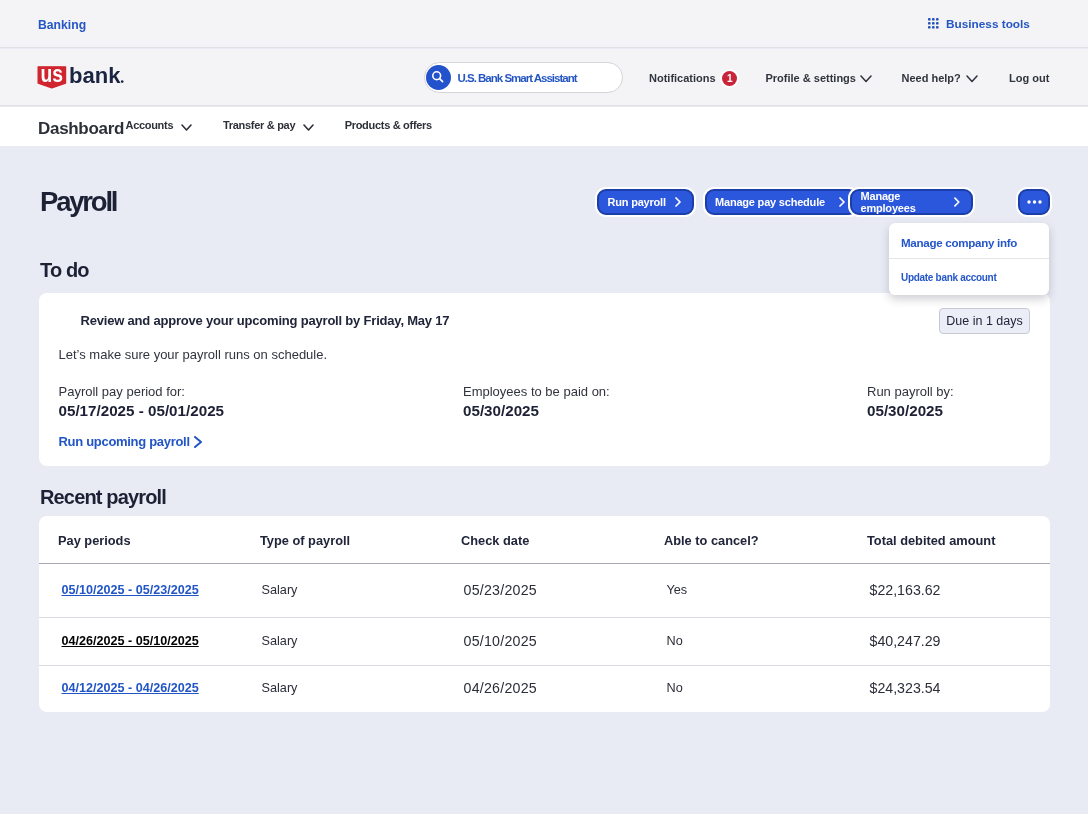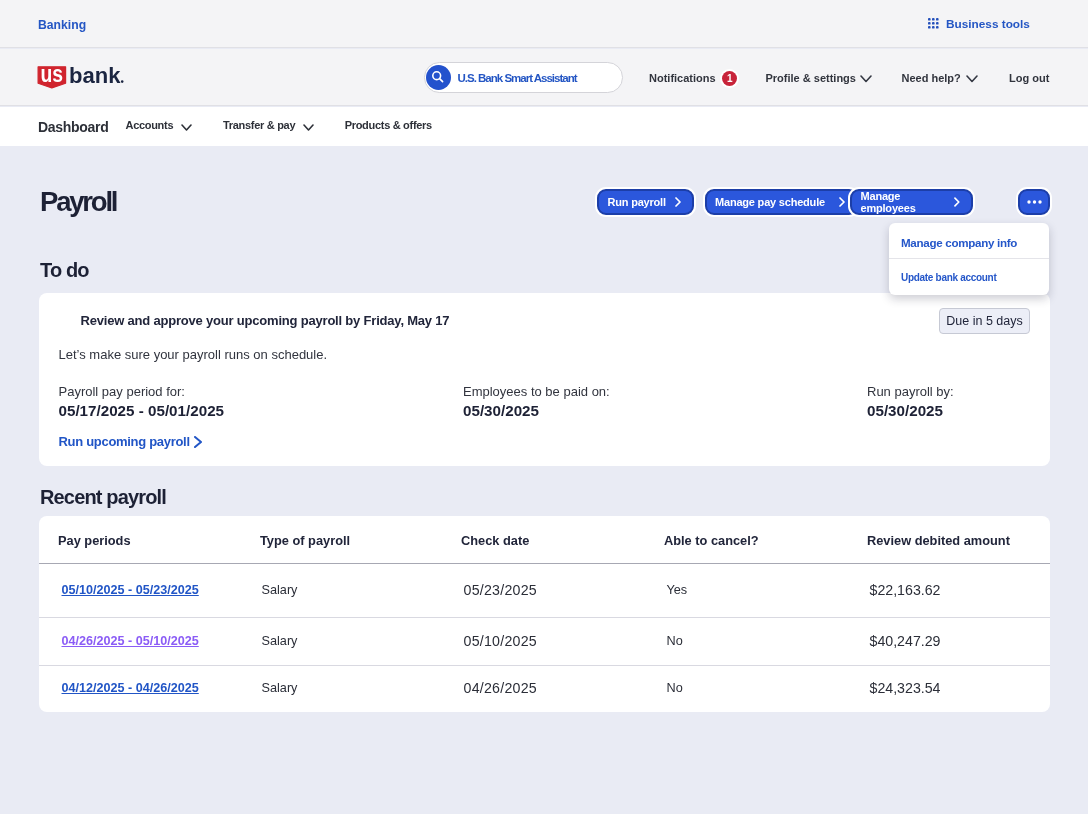--- a/index.html
+++ b/index.html
@@ -46,21 +46,21 @@
 <div class="t" style="left:722.3px;top:71.3px;width:15px;height:15px;border-radius:50%;background:#c8243a;color:#fff;font-size:10px;font-weight:bold;display:flex;align-items:center;justify-content:center;box-shadow:0 0 0 2px #fff">1</div>
 <div class="t" style="left:765.5px;top:73.4px;font-size:11px;font-weight:bold;color:#31343d;">Profile &amp; settings</div>
 <svg class="t" style="left:859.5px;top:75.3px" width="12" height="7.5" viewBox="0 0 12 7.5" fill="none">
     <polyline points="1,1 6.0,6.5 11,1" stroke="#343843" stroke-width="1.6" stroke-linecap="round" stroke-linejoin="round"></polyline>
   </svg>
 <div class="t" style="left:901.5px;top:73.4px;font-size:11px;font-weight:bold;color:#31343d;">Need help?</div>
 <svg class="t" style="left:966px;top:75.3px" width="12" height="7.5" viewBox="0 0 12 7.5" fill="none">
     <polyline points="1,1 6.0,6.5 11,1" stroke="#343843" stroke-width="1.6" stroke-linecap="round" stroke-linejoin="round"></polyline>
   </svg>
 <div class="t" style="left:1009px;top:73.4px;font-size:11px;font-weight:bold;color:#31343d;">Log out</div>
-<div class="t" style="left:38px;top:120.4px;font-size:14px;font-weight:bold;letter-spacing:-0.3px;color:#2d3038;">Dashboard</div>
+<div class="t" style="left:38px;top:120.4px;font-size:17px;font-weight:bold;letter-spacing:-0.3px;color:#2d3038;">Dashboard</div>
 <div class="t" style="left:125.5px;top:120.4px;font-size:11px;font-weight:bold;letter-spacing:-0.3px;color:#2d3038;">Accounts</div>
 <svg class="t" style="left:180.5px;top:123.7px" width="11" height="7" viewBox="0 0 11 7" fill="none">
     <polyline points="1,1 5.5,6 10,1" stroke="#2d3038" stroke-width="1.6" stroke-linecap="round" stroke-linejoin="round"></polyline>
   </svg>
 <div class="t" style="left:223px;top:120.4px;font-size:11px;font-weight:bold;letter-spacing:-0.3px;color:#2d3038;">Transfer &amp; pay</div>
 <svg class="t" style="left:302.5px;top:123.7px" width="11" height="7" viewBox="0 0 11 7" fill="none">
     <polyline points="1,1 5.5,6 10,1" stroke="#2d3038" stroke-width="1.6" stroke-linecap="round" stroke-linejoin="round"></polyline>
   </svg>
 <div class="t" style="left:344.7px;top:120.4px;font-size:11px;font-weight:bold;letter-spacing:-0.3px;color:#2d3038;">Products &amp; offers</div>
 <div class="t" style="left:40px;top:188.2px;font-size:27.5px;font-weight:bold;letter-spacing:-2.2px;color:#1d2135;">Payroll</div>
@@ -87,48 +87,48 @@
       <g fill="#fff">
         <circle cx="2" cy="2" r="1.7"></circle>
         <circle cx="7.5" cy="2" r="1.7"></circle>
         <circle cx="13" cy="2" r="1.7"></circle>
       </g>
     </svg>
   </div>
 <div class="t" style="left:40px;top:260.0px;font-size:20px;font-weight:bold;letter-spacing:-0.85px;color:#1d2135;">To do</div>
 <div class="t" style="left:38.5px;top:292.7px;width:1011.5px;height:173px;background:#fff;border-radius:8px"></div>
 <div class="t" style="left:58.5px;top:314.4px;font-size:13px;font-weight:bold;letter-spacing:-0.2px;color:#21253a;margin-left:22px;">Review and approve your upcoming payroll by Friday, May 17</div>
-<div class="t" style="left:939px;top:308px;width:91px;height:25.5px;background:#eceef7;border:1px solid #c6c9d4;border-radius:4px;display:flex;align-items:center;justify-content:center;font-size:12.5px;color:#21253a">Due in 5 days</div>
+<div class="t" style="left:939px;top:308px;width:91px;height:25.5px;background:#eceef7;border:1px solid #c6c9d4;border-radius:4px;display:flex;align-items:center;justify-content:center;font-size:12.5px;color:#21253a">Due in 1 days</div>
 <div class="t" style="left:58.5px;top:348.1px;font-size:13px;color:#31343e;">Let’s make sure your payroll runs on schedule.</div>
 <div class="t" style="left:58.5px;top:385.4px;font-size:13px;color:#31343e;">Payroll pay period for:</div>
 <div class="t" style="left:463px;top:385.4px;font-size:13px;color:#31343e;">Employees to be paid on:</div>
 <div class="t" style="left:867px;top:385.4px;font-size:13px;color:#31343e;">Run payroll by:</div>
 <div class="t" style="left:58.5px;top:402.9px;font-size:15.2px;font-weight:bold;color:#1d2135;">05/17/2025 - 05/01/2025</div>
 <div class="t" style="left:463px;top:402.9px;font-size:15.2px;font-weight:bold;color:#1d2135;">05/30/2025</div>
 <div class="t" style="left:867px;top:402.9px;font-size:15.2px;font-weight:bold;color:#1d2135;">05/30/2025</div>
 <div class="t" style="left:58.5px;top:434.5px;font-size:13px;font-weight:bold;letter-spacing:-0.3px;color:#2155c6;">Run upcoming payroll</div>
 <svg class="t" style="left:193.5px;top:435.5px" width="8" height="12" viewBox="0 0 8 12" fill="none">
     <polyline points="1,1 7,6.0 1,11" stroke="#2155c6" stroke-width="2" stroke-linecap="round" stroke-linejoin="round"></polyline>
   </svg>
 <div class="t" style="left:40px;top:487.3px;font-size:20px;font-weight:bold;letter-spacing:-0.85px;color:#1d2135;">Recent payroll</div>
 <div class="t" style="left:38.5px;top:516.4px;width:1011.5px;height:196px;background:#fff;border-radius:8px"></div>
 <div class="t" style="left:58px;top:534.9px;font-size:12.8px;font-weight:bold;color:#21253a;">Pay periods</div>
 <div class="t" style="left:260px;top:534.9px;font-size:12.8px;font-weight:bold;color:#21253a;">Type of payroll</div>
 <div class="t" style="left:461px;top:534.9px;font-size:12.8px;font-weight:bold;color:#21253a;">Check date</div>
 <div class="t" style="left:664px;top:534.9px;font-size:12.8px;font-weight:bold;color:#21253a;">Able to cancel?</div>
-<div class="t" style="left:867px;top:534.9px;font-size:12.8px;font-weight:bold;color:#21253a;">Review debited amount</div>
+<div class="t" style="left:867px;top:534.9px;font-size:12.8px;font-weight:bold;color:#21253a;">Total debited amount</div>
 <div class="t" style="left:38.5px;top:562.6px;width:1011.5px;height:1.3px;background:#a7a8b3"></div>
 <div class="t" style="left:38.5px;top:617.3px;width:1011.5px;height:1px;background:#d9d9e1"></div>
 <div class="t" style="left:38.5px;top:664.8px;width:1011.5px;height:1px;background:#d9d9e1"></div>
 <div class="t" style="left:61.5px;top:584.1px;font-size:12.6px;font-weight:bold;color:#2155c6;text-decoration:underline;">05/10/2025 - 05/23/2025</div>
 <div class="t" style="left:261.5px;top:584.1px;font-size:12.7px;color:#2b2e38;">Salary</div>
 <div class="t" style="left:463.5px;top:582.9px;font-size:14.2px;letter-spacing:0.25px;color:#2b2e38;">05/23/2025</div>
 <div class="t" style="left:666.5px;top:584.1px;font-size:12.7px;color:#2b2e38;">Yes</div>
 <div class="t" style="left:869.5px;top:582.9px;font-size:14.2px;color:#2b2e38;">$22,163.62</div>
-<div class="t" style="left:61.5px;top:635.4px;font-size:12.6px;font-weight:bold;color:#8b5cf6;text-decoration:underline;">04/26/2025 - 05/10/2025</div>
+<div class="t" style="left:61.5px;top:635.4px;font-size:12.6px;font-weight:bold;color:#000000;text-decoration:underline;">04/26/2025 - 05/10/2025</div>
 <div class="t" style="left:261.5px;top:635.4px;font-size:12.7px;color:#2b2e38;">Salary</div>
 <div class="t" style="left:463.5px;top:634.2px;font-size:14.2px;letter-spacing:0.25px;color:#2b2e38;">05/10/2025</div>
 <div class="t" style="left:666.5px;top:635.4px;font-size:12.7px;color:#2b2e38;">No</div>
 <div class="t" style="left:869.5px;top:634.2px;font-size:14.2px;color:#2b2e38;">$40,247.29</div>
 <div class="t" style="left:61.5px;top:682.4px;font-size:12.6px;font-weight:bold;color:#2155c6;text-decoration:underline;">04/12/2025 - 04/26/2025</div>
 <div class="t" style="left:261.5px;top:682.4px;font-size:12.7px;color:#2b2e38;">Salary</div>
 <div class="t" style="left:463.5px;top:681.2px;font-size:14.2px;letter-spacing:0.25px;color:#2b2e38;">04/26/2025</div>
 <div class="t" style="left:666.5px;top:682.4px;font-size:12.7px;color:#2b2e38;">No</div>
 <div class="t" style="left:869.5px;top:681.2px;font-size:14.2px;color:#2b2e38;">$24,323.54</div>
 <div class="t" style="left:889px;top:223px;width:160px;height:72px;background:#fff;border-radius:6px;box-shadow:0 4px 10px rgba(30,34,60,0.22);z-index:5"></div>

